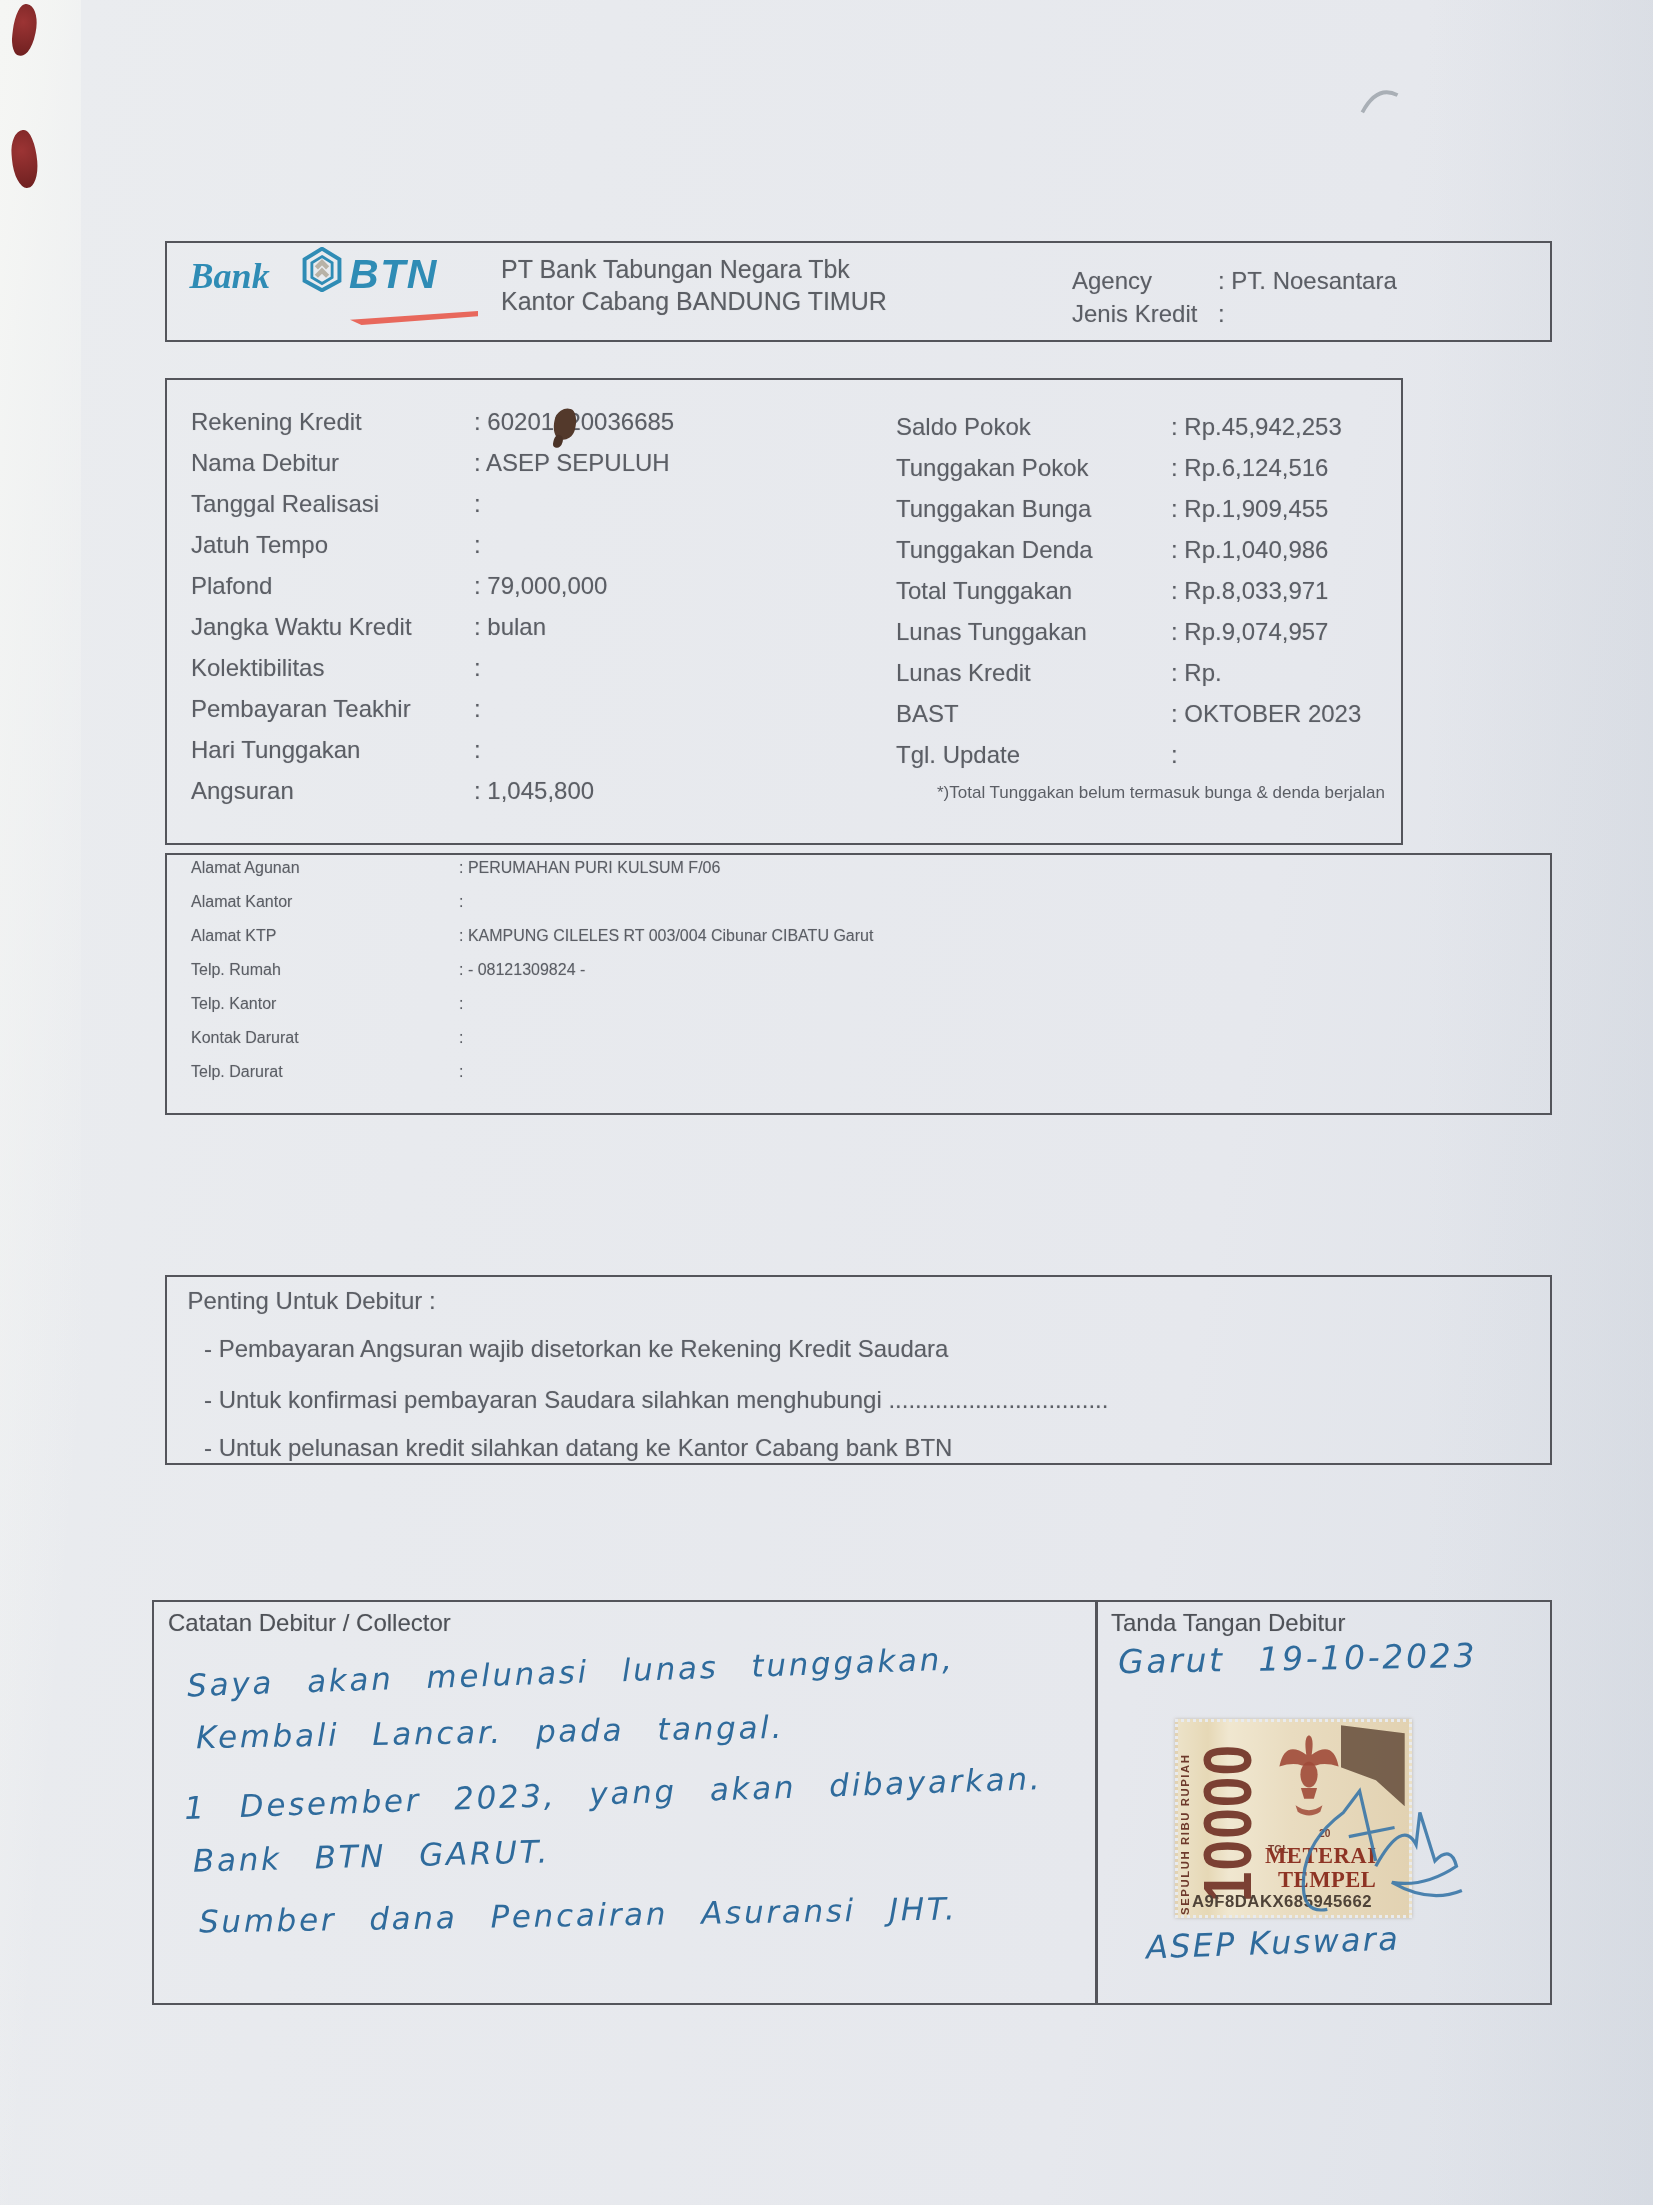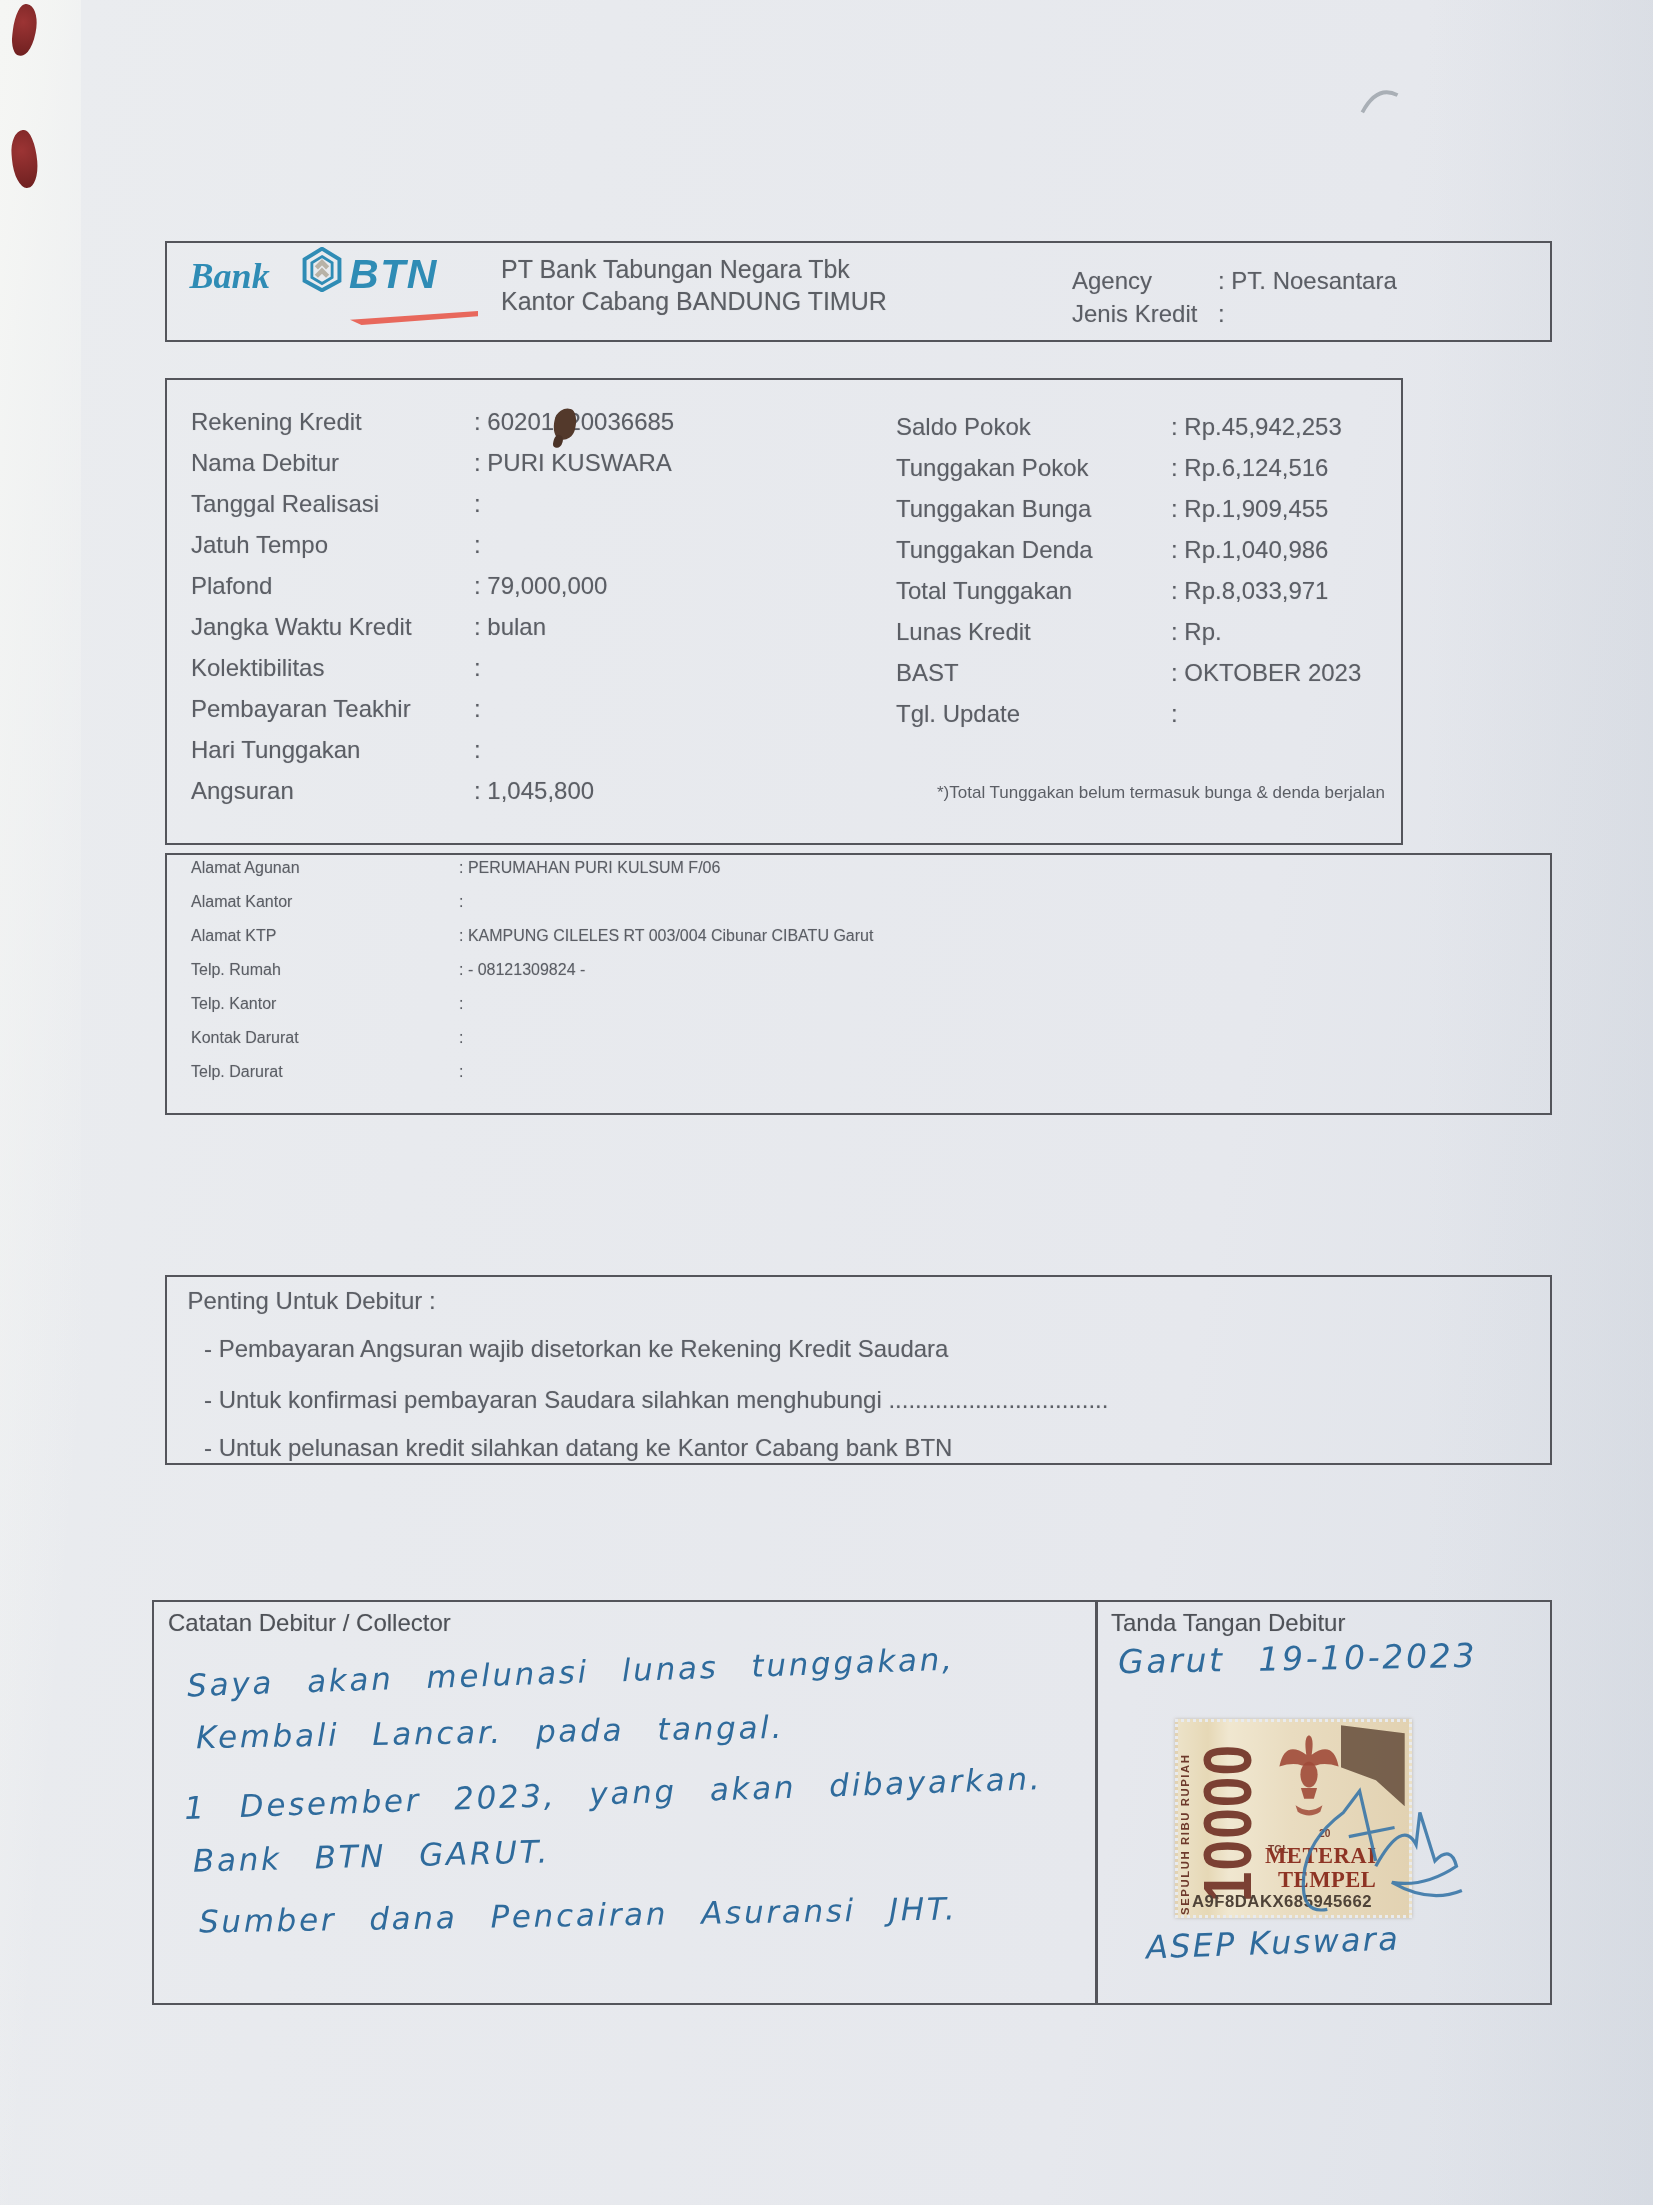--- a/index.html
+++ b/index.html
@@ -107,21 +107,21 @@
   </div>
 
   <div class="box" style="left:165px;top:378px;width:1238px;height:467px;">
     <div class="col-left soft">
       <div class="row">
         <span class="lbl">Rekening Kredit</span>
         <span class="val"><span>: 60201020036685</span><span class="blot"></span></span>
       </div>
       <div class="row">
         <span class="lbl">Nama Debitur</span>
-        <span class="val">: PURI KUSWARA</span>
+        <span class="val">: ASEP SEPULUH</span>
       </div>
       <div class="row">
         <span class="lbl">Tanggal Realisasi</span>
         <span class="val">:</span>
       </div>
       <div class="row">
         <span class="lbl">Jatuh Tempo</span>
         <span class="val">:</span>
       </div>
       <div class="row">
@@ -162,20 +162,24 @@
         <span class="lbl">Tunggakan Bunga</span>
         <span class="val">: Rp.1,909,455</span>
       </div>
       <div class="row">
         <span class="lbl">Tunggakan Denda</span>
         <span class="val">: Rp.1,040,986</span>
       </div>
       <div class="row">
         <span class="lbl">Total Tunggakan</span>
         <span class="val">: Rp.8,033,971</span>
+      </div>
+      <div class="row">
+        <span class="lbl">Lunas Tunggakan</span>
+        <span class="val">: Rp.9,074,957</span>
       </div>
       <div class="row">
         <span class="lbl">Lunas Kredit</span>
         <span class="val">: Rp.</span>
       </div>
       <div class="row">
         <span class="lbl">BAST</span>
         <span class="val">: OKTOBER 2023</span>
       </div>
       <div class="row">

